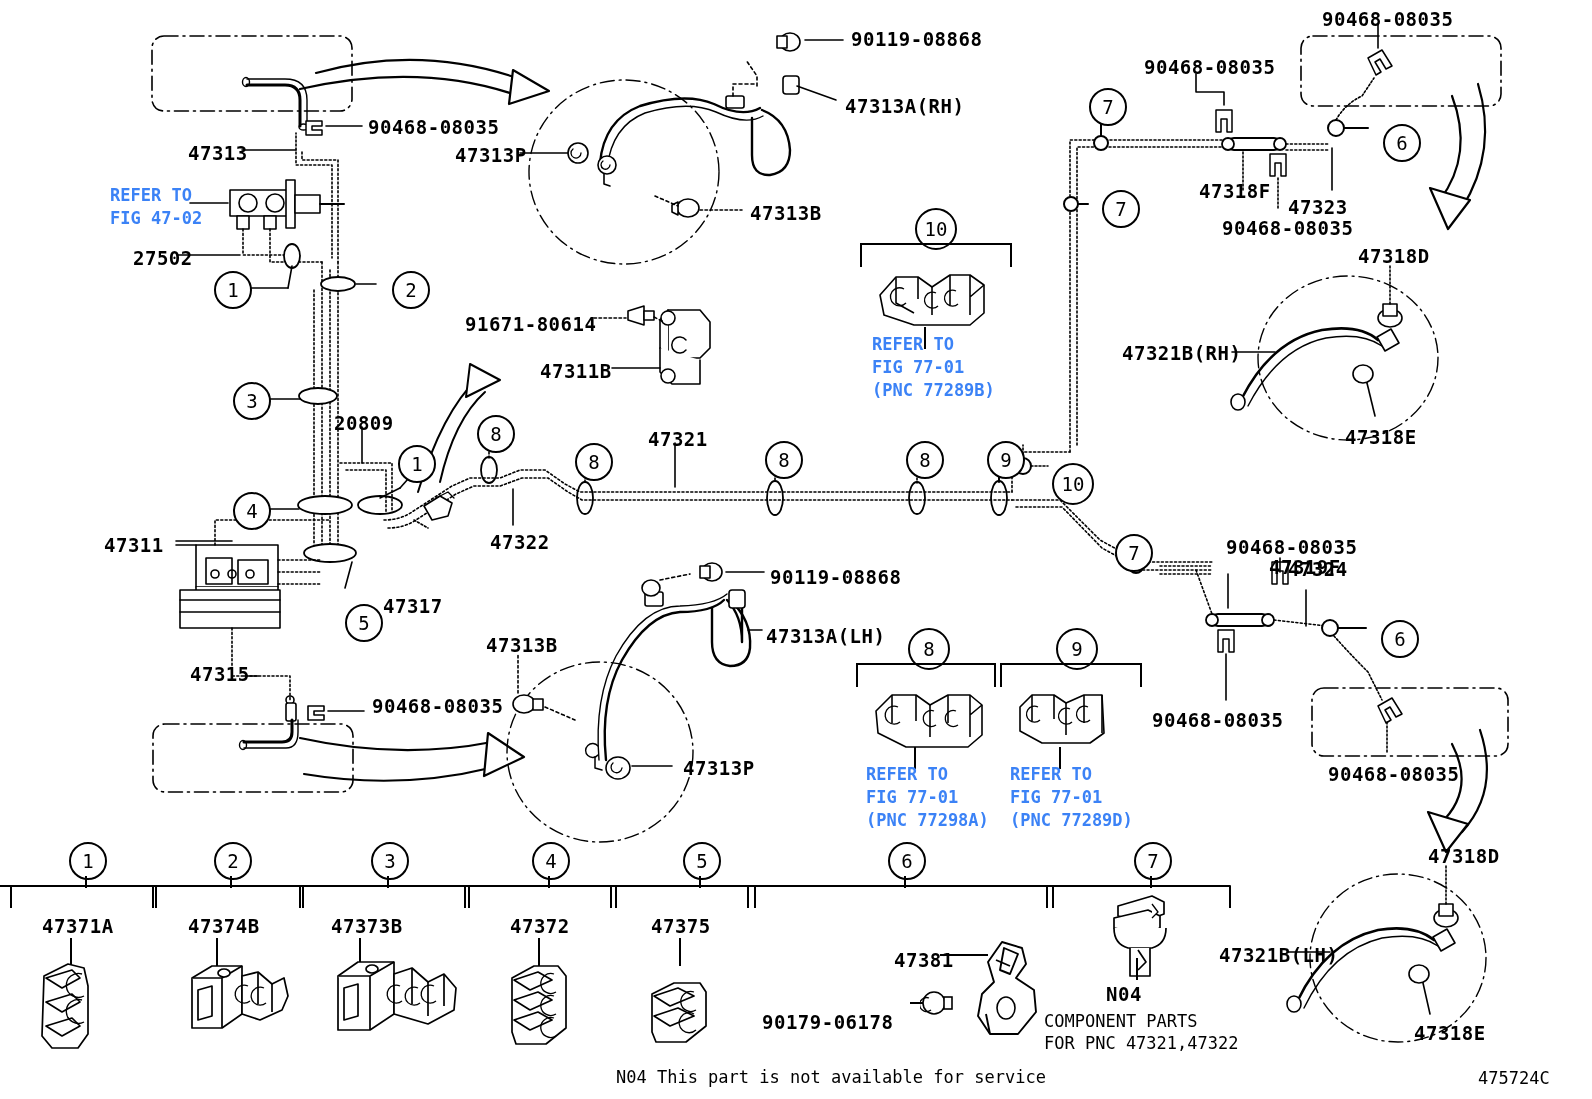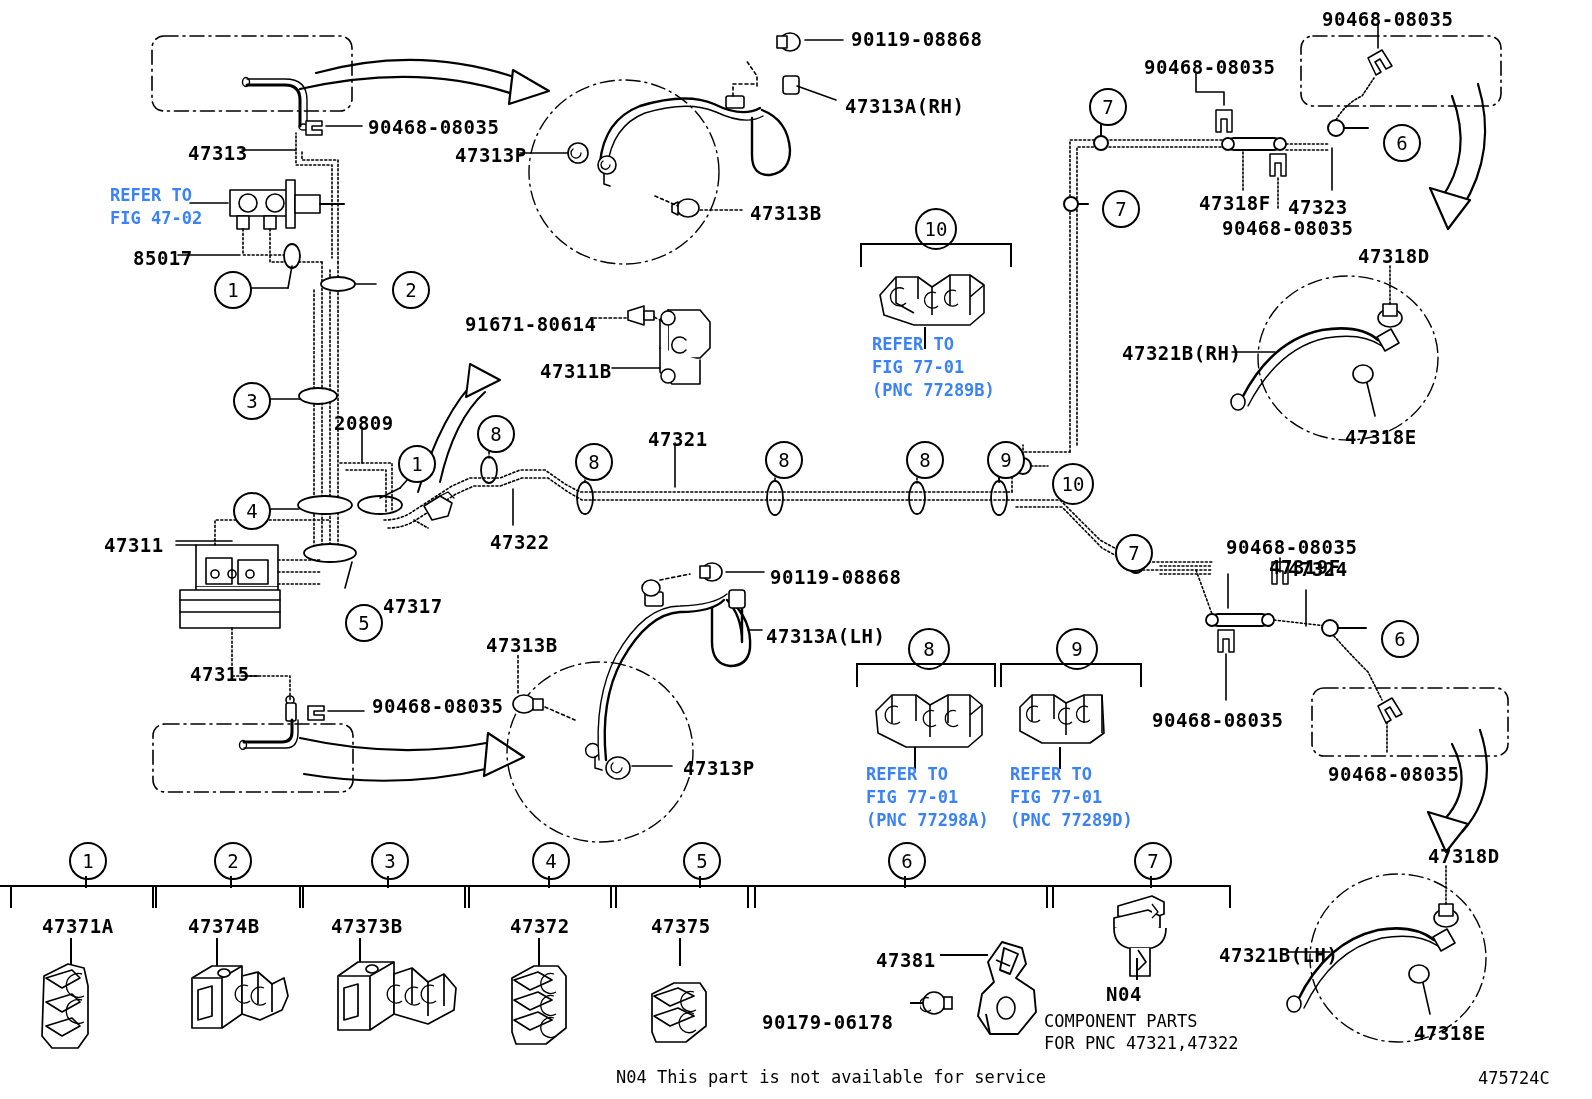--- a/index.html
+++ b/index.html
@@ -309,55 +309,55 @@
 
       <line x1="0" y1="886" x2="1230" y2="886" stroke-width="2"></line>
     </g>
   </svg>
 
   <div id="callout-layer">
       <div class="lbl" style="left: 188px; top: 142px;">47313</div>
       <div class="lbl" style="left: 368px; top: 116px;">90468-08035</div>
       <div class="refer" style="left: 110px; top: 184px;">REFER TO
 FIG 47-02</div>
-      <div class="lbl" style="left: 133px; top: 247px;">85017</div>
+      <div class="lbl" style="left: 133px; top: 247px;">27502</div>
       <div class="lbl" style="left: 851px; top: 28px;">90119-08868</div>
       <div class="lbl" style="left: 845px; top: 95px;">47313A(RH)</div>
       <div class="lbl" style="left: 455px; top: 144px;">47313P</div>
       <div class="lbl" style="left: 750px; top: 202px;">47313B</div>
       <div class="lbl" style="left: 465px; top: 313px;">91671-80614</div>
       <div class="lbl" style="left: 540px; top: 360px;">47311B</div>
       <div class="lbl" style="left: 334px; top: 412px;">20809</div>
       <div class="lbl" style="left: 648px; top: 428px;">47321</div>
       <div class="lbl" style="left: 490px; top: 531px;">47322</div>
       <div class="lbl" style="left: 104px; top: 534px;">47311</div>
       <div class="lbl" style="left: 383px; top: 595px; text-align: right;">47317</div>
       <div class="lbl" style="left: 190px; top: 663px;">47315</div>
       <div class="lbl" style="left: 372px; top: 695px;">90468-08035</div>
       <div class="lbl" style="left: 770px; top: 566px;">90119-08868</div>
       <div class="lbl" style="left: 766px; top: 625px;">47313A(LH)</div>
       <div class="lbl" style="left: 486px; top: 634px;">47313B</div>
       <div class="lbl" style="left: 683px; top: 757px;">47313P</div>
       <div class="lbl" style="left: 1144px; top: 56px;">90468-08035</div>
       <div class="lbl" style="left: 1322px; top: 8px;">90468-08035</div>
-      <div class="lbl" style="left: 1199px; top: 192px;">47318F</div>
+      <div class="lbl" style="left: 1199px; top: 180px;">47318F</div>
       <div class="lbl" style="left: 1288px; top: 196px;">47323</div>
       <div class="lbl" style="left: 1222px; top: 217px;">90468-08035</div>
       <div class="lbl" style="left: 1358px; top: 245px;">47318D</div>
       <div class="lbl" style="left: 1122px; top: 342px;">47321B(RH)</div>
       <div class="lbl" style="left: 1345px; top: 426px;">47318E</div>
       <div class="lbl" style="left: 1226px; top: 536px;">90468-08035</div>
       <div class="lbl" style="left: 1269px; top: 556px;">47319F</div>
       <div class="lbl" style="left: 1288px; top: 558px;">47324</div>
       <div class="lbl" style="left: 1152px; top: 709px;">90468-08035</div>
       <div class="lbl" style="left: 1328px; top: 763px;">90468-08035</div>
       <div class="lbl" style="left: 1428px; top: 845px;">47318D</div>
       <div class="lbl" style="left: 1219px; top: 944px;">47321B(LH)</div>
       <div class="lbl" style="left: 1414px; top: 1022px;">47318E</div>
-      <div class="lbl" style="left: 876px; top: 949px;">47381</div>
+      <div class="lbl" style="left: 894px; top: 949px;">47381</div>
       <div class="lbl" style="left: 762px; top: 1011px;">90179-06178</div>
     </div>
 
   <div id="marker-layer">
       <div class="circ" style="left: 214px; top: 271px;">1</div>
       <div class="circ" style="left: 392px; top: 271px;">2</div>
       <div class="circ" style="left: 233px; top: 382px;">3</div>
       <div class="circ" style="left: 233px; top: 492px;">4</div>
       <div class="circ" style="left: 345px; top: 604px;">5</div>
       <div class="circ" style="left: 398px; top: 445px;">1</div>

